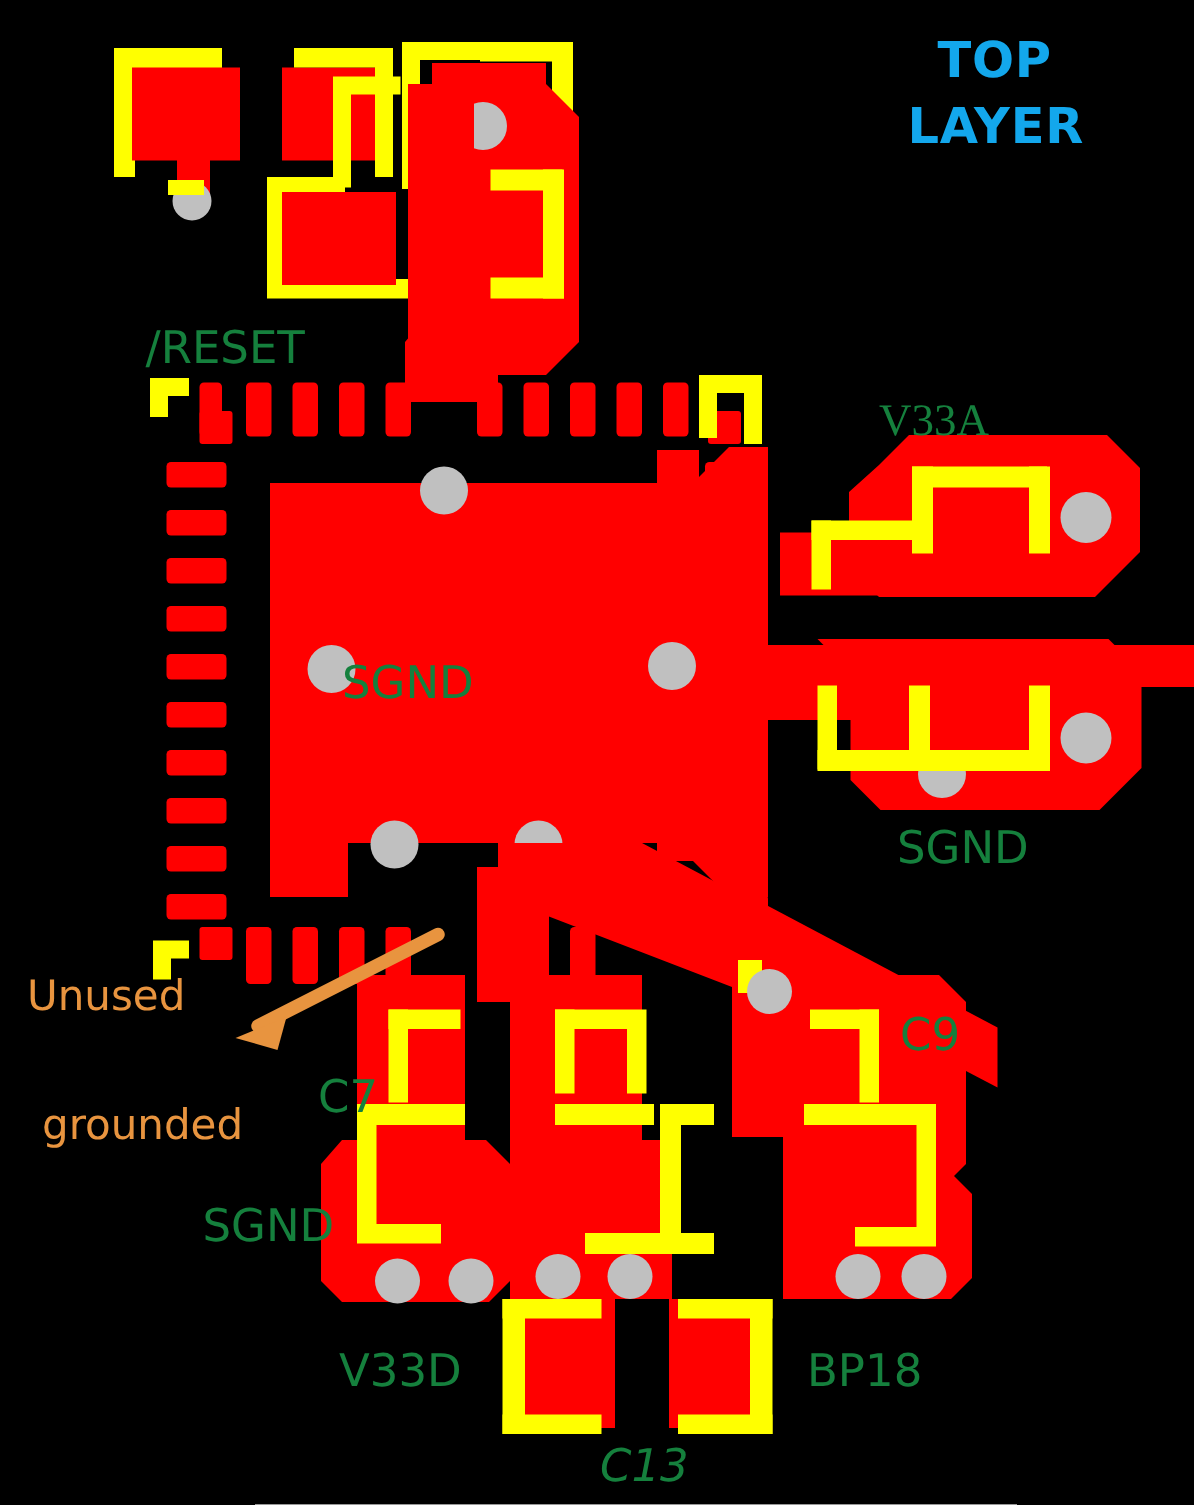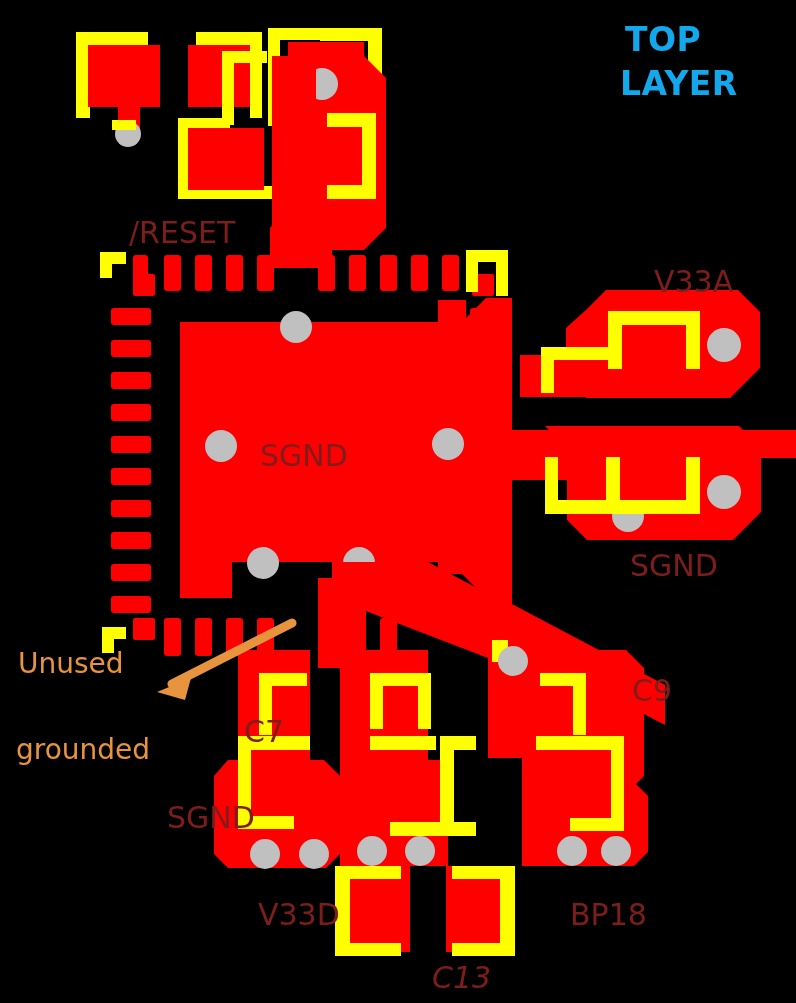--- a/index.html
+++ b/index.html
@@ -1,20 +1,20 @@
 <!DOCTYPE html>
 <html><head>
 <meta charset="utf-8">
 <style>
   html,body{margin:0;padding:0;background:#d8d8d8;}
   body{font-family:"DejaVu Sans", sans-serif;}
   #stage{position:relative;width:796px;height:1003px;background:#d8d8d8;overflow:hidden;}
   #board{position:absolute;left:0;top:0;width:796px;height:1003px;}
   .lbl{position:absolute;font-family:"DejaVu Sans", sans-serif;white-space:nowrap;}
-  .lbl-white{color:#7f1d1d;font-size:30px;font-weight:400;margin-left:32px;}
+  .lbl-white{color:#15803d;font-size:30px;font-weight:400;}
   .lbl-cyan{color:#13a7ec;font-size:33px;font-weight:700;letter-spacing:.5px;}
   .lbl-orange{color:#e8943f;font-size:28px;font-weight:400;line-height:43px;}
 </style>
 </head>
 <body>
 
 <div id="stage">
 
   <svg id="board" viewBox="0 0 796 1003">
     <rect x="0" y="0" width="796" height="1003" fill="#000000"></rect>
@@ -215,29 +215,29 @@
       <path d="M452 943 h63 v13 h-63 z" fill="#ffff00"></path>
     </g>
 
     <g>
       <line x1="292" y1="623" x2="172" y2="684" stroke="#e8943f" stroke-width="9" stroke-linecap="round"></line>
       <path d="M157 692 l34 -14 l-6 22 z" fill="#e8943f"></path>
     </g>
   </svg>
 
   <div class="lbl lbl-cyan" style="left:625px;top:20px;">TOP</div>
-  <div class="lbl lbl-cyan" style="left:620px;top:64px;text-align:right;">LAYER</div>
+  <div class="lbl lbl-cyan" style="left:605px;top:64px;text-align:right;">LAYER</div>
 
   <div class="lbl lbl-white" style="left:97px;top:215px;">/RESET</div>
-  <div class="lbl lbl-white" style="left:622px;top:264px;">V33A</div>
+  <div class="lbl lbl-white" style="left:586px;top:264px;font-family:Liberation Serif, serif;">V33A</div>
   <div class="lbl lbl-white" style="left:228px;top:438px;">SGND</div>
   <div class="lbl lbl-white" style="left:598px;top:548px;">SGND</div>
   <div class="lbl lbl-white" style="left:212px;top:714px;">C7</div>
   <div class="lbl lbl-white" style="left:600px;top:673px;">C9</div>
   <div class="lbl lbl-white" style="left:135px;top:800px;">SGND</div>
   <div class="lbl lbl-white" style="left:226px;top:897px;">V33D</div>
   <div class="lbl lbl-white" style="left:400px;top:960px;font-style:italic;">C13</div>
   <div class="lbl lbl-white" style="left:538px;top:897px;">BP18</div>
 
   <div class="lbl lbl-orange" style="left:18px;top:642px;">Unused</div>
-  <div class="lbl lbl-orange" style="left:16px;top:728px;">grounded</div>
+  <div class="lbl lbl-orange" style="left:28px;top:728px;">grounded</div>
 
 </div>
 
 </body></html>

